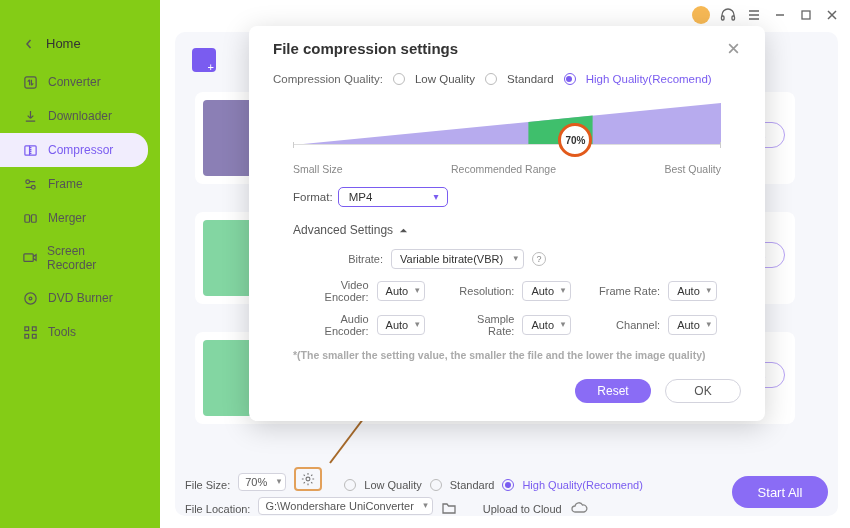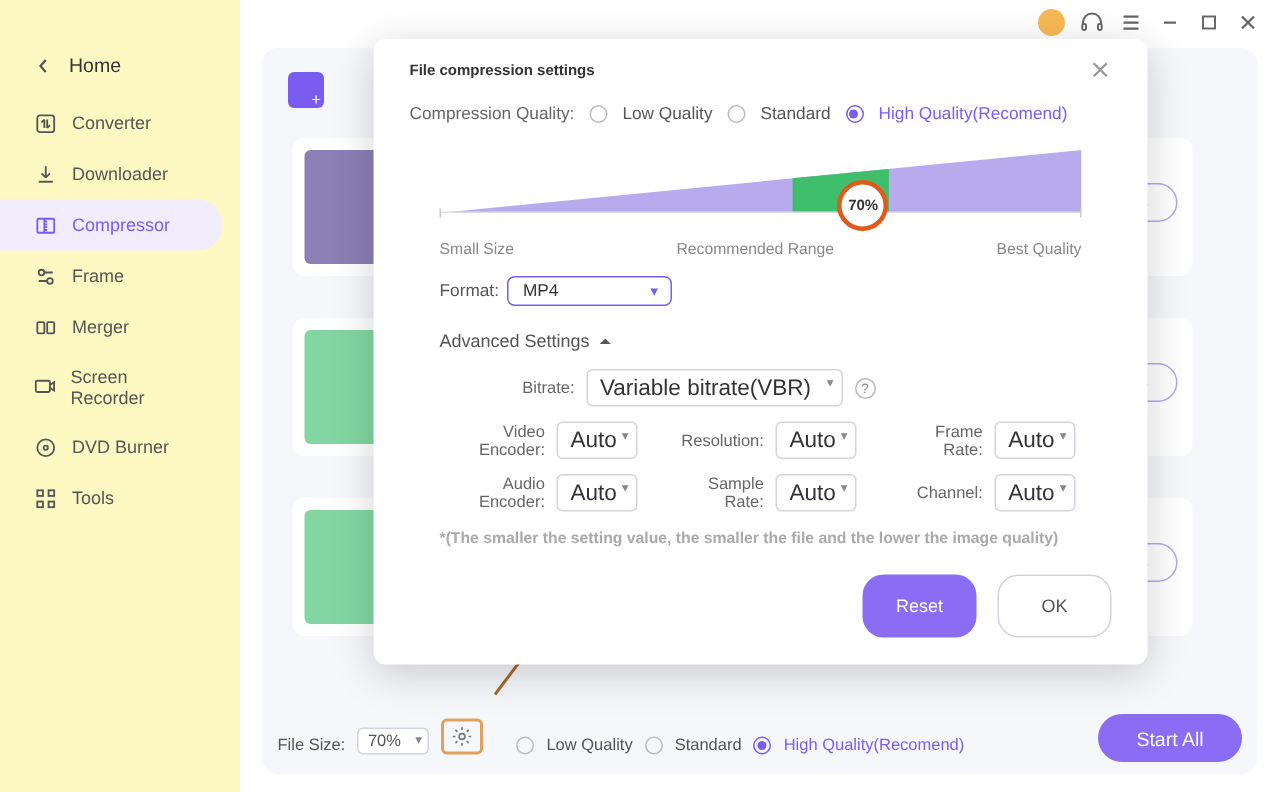--- a/index.html
+++ b/index.html
@@ -4,21 +4,21 @@
 <style>
 * { margin: 0; padding: 0; box-sizing: border-box; font-family: -apple-system, BlinkMacSystemFont, "Segoe UI", Arial, sans-serif; }
 body { width: 850px; height: 528px; background: #fff; position: relative; overflow: hidden; font-size: 12px; color: #333; }
 
 
 .titlebar { position: absolute; top: 6px; right: 10px; display: flex; align-items: center; gap: 10px; }
 .titlebar .avatar { width: 18px; height: 18px; border-radius: 50%; background: #f7b955; }
 .titlebar .icn { width: 16px; height: 16px; color: #666; display: flex; align-items: center; justify-content: center; cursor: pointer; }
 
 
-.sidebar { position: absolute; left: 0; top: 0; width: 160px; height: 100%; background: #fef9c3; padding-top: 30px; }
+.sidebar { position: absolute; left: 0; top: 0; width: 160px; height: 100%; background: #84cc16; padding-top: 30px; }
 .sidebar .home-row { display: flex; align-items: center; gap: 12px; padding: 6px 20px 14px 24px; font-size: 13px; color: #333; }
 .sidebar .nav { display: flex; flex-direction: column; }
 .sidebar .nav-item { display: flex; align-items: center; gap: 10px; padding: 9px 18px 9px 22px; font-size: 12px; color: #555; cursor: pointer; border-radius: 0 16px 16px 0; margin-right: 12px; }
 .sidebar .nav-item.active { background: #f1edfd; color: #7a5cf0; }
 .sidebar .nav-item .micn { width: 16px; height: 16px; display: flex; align-items: center; justify-content: center; color: inherit; }
 
 
 .mainbg { position: absolute; left: 175px; top: 32px; right: 12px; bottom: 12px; background: #f6f7fb; border-radius: 10px; }
 .addbtn { position: absolute; left: 192px; top: 48px; width: 24px; height: 24px; background: #7a5cf0; border-radius: 4px; }
 .addbtn::after { content: "+"; color: #fff; position: absolute; right: 2px; bottom: -1px; font-size: 11px; }
@@ -39,21 +39,21 @@
 .radio.on { border-color: #7a5cf0; }
 .radio.on::after { content: ""; width: 6px; height: 6px; background: #7a5cf0; border-radius: 50%; position: absolute; left: 1.5px; top: 1.5px; }
 .startall { position: absolute; right: 22px; bottom: 20px; width: 96px; height: 32px; background: #8a6cf5; color: #fff; border-radius: 16px; display: flex; align-items: center; justify-content: center; font-size: 13px; cursor: pointer; }
 
 
 .arrow { position: absolute; left: 318px; bottom: 60px; width: 90px; height: 90px; pointer-events: none; }
 
 
 .dialog { position: absolute; left: 249px; top: 26px; width: 516px; background: #fff; border-radius: 8px; box-shadow: 0 6px 28px rgba(0,0,0,0.18); padding: 14px 24px 18px; }
 .dlg-head { display: flex; align-items: center; justify-content: space-between; margin-bottom: 16px; }
-.dlg-title { font-size: 10px; font-weight: 600; color: #333; }
+.dlg-title { font-size: 15px; font-weight: 600; color: #333; }
 .dlg-close { width: 14px; height: 14px; cursor: pointer; color: #999; }
 
 .row { display: flex; align-items: center; gap: 10px; font-size: 11.5px; color: #555; margin-bottom: 10px; }
 .row .lbl { min-width: 108px; color: #666; }
 
 
 .chart-wrap { position: relative; height: 68px; margin: 4px 20px 0; }
 .axis { position: absolute; bottom: 18px; left: 0; right: 0; height: 1px; background: #ddd; }
 .axis::before, .axis::after { content: ""; position: absolute; width: 1px; height: 6px; background: #ccc; bottom: -3px; }
 .axis::before { left: 0; } .axis::after { right: 0; }
@@ -62,28 +62,28 @@
 .chart-labels { display: flex; justify-content: space-between; font-size: 10.5px; color: #888; margin: 0 20px 12px; }
 
 .format-row { display: flex; align-items: center; gap: 5px; margin: 6px 20px 16px; font-size: 11.5px; color: #555; }
 .format-sel { border: 1.5px solid #7a5cf0; border-radius: 5px; padding: 3px 38px 3px 10px; font-size: 11.5px; color: #333; position: relative; min-width: 110px; }
 .format-sel::after { content: "▾"; position: absolute; right: 8px; top: 3px; color: #7a5cf0; font-size: 10px; }
 
 .adv-header { font-size: 12px; color: #555; margin: 0 20px 12px; display: flex; align-items: center; gap: 6px; }
 .adv-grid { margin: 0 24px 10px; }
 .adv-row { display: flex; align-items: center; gap: 8px; margin-bottom: 10px; font-size: 11px; }
 .adv-row .albl { color: #666; text-align: right; }
-.minisel { border: 1px solid #d3d3dd; border-radius: 4px; padding: 3px 20px 3px 8px; font-size: 15px; background: #fff; position: relative; min-width: 48px; }
+.minisel { border: 1px solid #d3d3dd; border-radius: 4px; padding: 3px 20px 3px 8px; font-size: 11px; background: #fff; position: relative; min-width: 48px; }
 .minisel::after { content: "▾"; position: absolute; right: 5px; top: 3px; font-size: 9px; color: #888; }
 .qmark { width: 14px; height: 14px; border: 1px solid #bbb; border-radius: 50%; display: flex; align-items: center; justify-content: center; font-size: 9px; color: #888; }
 
 .hint { font-size: 10.5px; color: #aaa; margin: 12px 20px 18px; font-weight: bold; }
 
 .dlg-buttons { display: flex; justify-content: flex-end; gap: 14px; }
-.btn { width: 76px; height: 42px; border-radius: 14px; display: flex; align-items: center; justify-content: center; font-size: 12px; cursor: pointer; }
+.btn { width: 76px; height: 24px; border-radius: 14px; display: flex; align-items: center; justify-content: center; font-size: 12px; cursor: pointer; }
 .btn.reset { background: #8a6cf5; color: #fff; }
 .btn.ok { border: 1px solid #d3d3dd; color: #555; background: #fff; }
 
 svg { display: block; }
 </style>
 </head>
 <body>
 
 <div class="titlebar">
   <span class="avatar"></span>
@@ -227,20 +227,36 @@
         </svg>
     </span>
     <span style="width:6px"></span>
     <span class="radio"></span>
     <span>Low Quality</span>
     <span class="radio"></span>
     <span>Standard</span>
     <span class="radio on"></span>
     <span style="color:#7a5cf0">High Quality(Recomend)</span>
   </div>
+  <div class="bottom-row">
+    <span>File Location:</span>
+    <span class="sel" style="min-width:150px">G:\Wondershare UniConverter</span>
+    <span>
+        <svg width="16" height="14" viewBox="0 0 16 14" fill="none" stroke="#777" stroke-width="1.3">
+          <path d="M2 3h4l1.5 2H14v7H2z"></path>
+        </svg>
+      </span>
+    <span style="width:10px"></span>
+    <span>Upload to Cloud</span>
+    <span>
+        <svg width="18" height="14" viewBox="0 0 18 14" fill="none" stroke="#888" stroke-width="1.3">
+          <path d="M5 11a3 3 0 010-6 4 4 0 017.5-1A3 3 0 0114 11H5z"></path>
+        </svg>
+      </span>
+  </div>
 </div>
 <div class="startall">Start All</div>
 
 <svg class="arrow" viewBox="0 0 90 90">
   <defs>
       <marker id="ah" markerWidth="8" markerHeight="8" refX="6" refY="3" orient="auto">
         <path d="M0 0L7 3L0 6z" fill="#a76a2a"></path>
       </marker>
     </defs>
   <line x1="12" y1="85" x2="70" y2="8" stroke="#a76a2a" stroke-width="2" marker-end="url(#ah)"></line>

